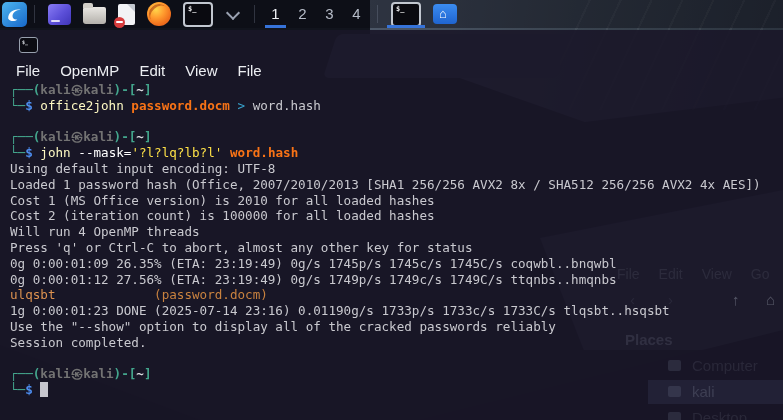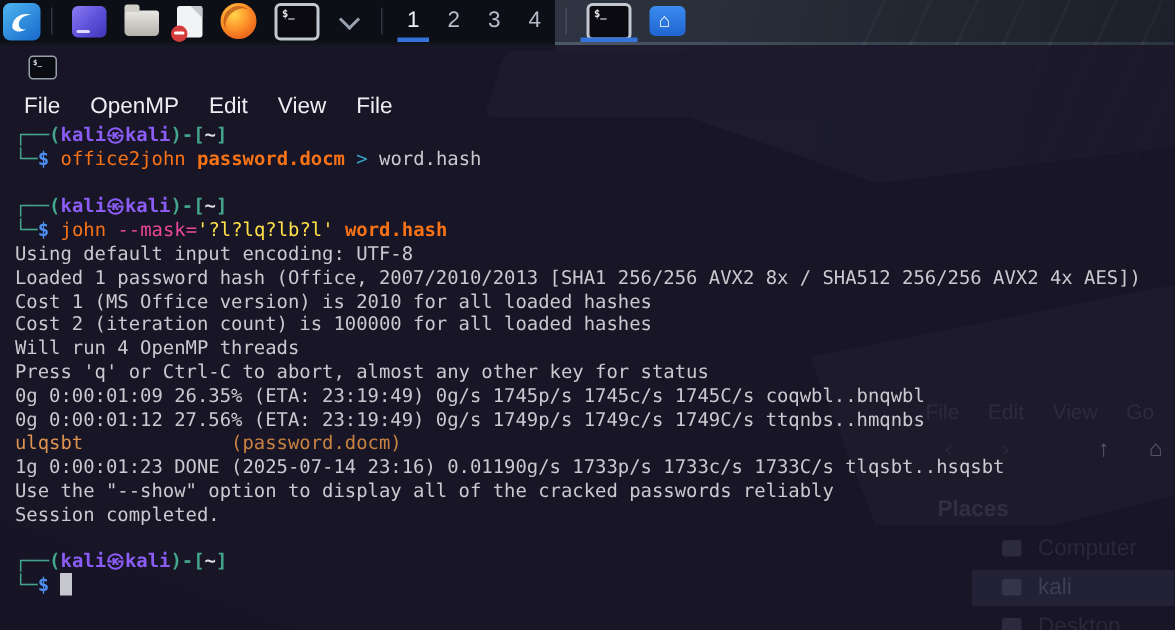--- a/index.html
+++ b/index.html
@@ -46,28 +46,28 @@
 
   
   .window{position:absolute;top:30px;left:0;right:0;bottom:0;z-index:3;background:rgba(26,22,40,0.90);}
   .tabicon{position:absolute;top:7px;left:19px;}
   .menubar{position:absolute;top:31px;left:6px;display:flex;z-index:4;}
   .menu-item{font-size:15px;color:#eceef2;padding:1px 10px;}
 
   .term{position:absolute;top:52px;left:10px;right:0;bottom:0;z-index:4;font:12.6px/15.8px "DejaVu Sans Mono",monospace;white-space:pre;color:#c9c9cf;}
   .tline{height:15.8px;}
   .sg-frame{color:#43a58c;font-weight:bold;}
-  .sg-userhost{color:#8b5cf6;font-weight:bold;}
+  .sg-userhost{color:#737373;font-weight:bold;}
   .sg-dollar{color:#4e8ff2;font-weight:bold;}
   .sg-tilde{color:#dfe0e4;font-weight:bold;}
-  .sg-cmd{color:#f97316;margin-top:44px;}
+  .sg-cmd{color:#fef9c3;margin-top:44px;}
   .sg-fileb{color:#f97316;font-weight:bold;}
   .sg-redir{color:#38a2cc;}
   .sg-txt{color:#c9c9cf;}
-  .sg-opt{color:#ec4899;}
+  .sg-opt{color:#ffffff;}
   .sg-str{color:#fde047;}
   .sg-cracked{color:#dd9250;text-align:right;}
   .sg-cracked2{color:#c9823f;}
   .sg-cursor{background:#c6c6ce;color:transparent;}
 
   
   .ghost{position:absolute;inset:0;z-index:3;pointer-events:none;}
   .ghost-menu{position:absolute;top:236px;left:617px;display:flex;gap:19px;font-size:14px;color:rgba(185,195,215,0.10);}
   .ghost-toolbar{position:absolute;top:261px;left:630px;font-size:15px;}
   .ghost-toolbar span{position:absolute;top:0;color:rgba(180,190,210,0.09);}

